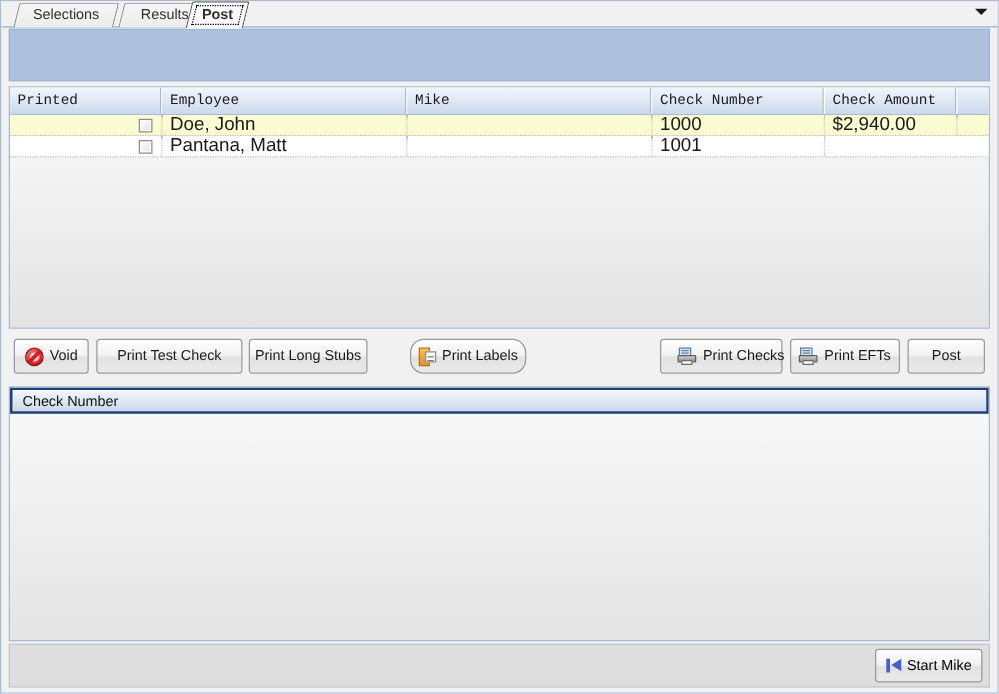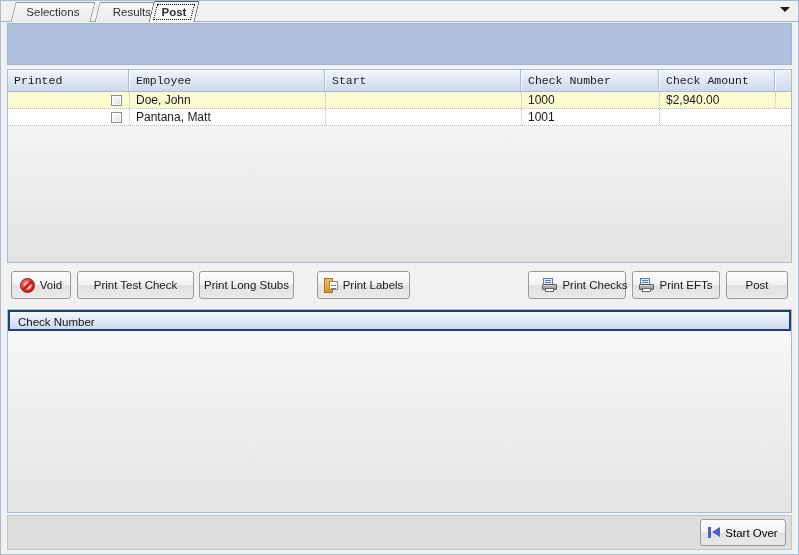--- a/index.html
+++ b/index.html
@@ -117,56 +117,56 @@
     display: flex;
     height: 17px;
     border-bottom: 1px dotted #b9b9b9;
     background: #ffffff;
   }
   .grow.sel { background: #fcfcd2; }
   .gcell {
     height: 16px;
     line-height: 16px;
     padding-left: 6px;
-    font-size: 12px;
+    font-size: 15px;
     color: #1a1a1a;
     border-right: 1px dotted #c3c3c3;
     overflow: hidden;
     white-space: nowrap;
   }
   .gcell.chk { display: flex; align-items: center; justify-content: flex-end; padding-right: 7px; }
   .cb {
     width: 11px; height: 11px;
     border: 1px solid #8d8d8d;
     background: linear-gradient(135deg, #fdfdfd, #e2e2e2);
     box-shadow: inset 0 0 0 1px #ffffff;
     cursor: pointer;
   }
   .c0 { width: 122px; } .c1 { width: 196px; } .c2 { width: 196px; }
-  .c3 { width: 138px; } .c4 { width: 116px; }
+  .c3 { width: 138px; } .c4 { width: 106px; }
 
   
   .btnbar { position: absolute; left: 6px; top: 268px; width: 785px; height: 36px; }
   .btn {
     position: absolute; top: 2px;
     height: 28px;
     background: linear-gradient(#fdfdfd 0%, #f2f2f2 48%, #e2e2e2 52%, #e9e9e9 100%);
     border: 1px solid #9a9a9a;
     border-radius: 3px;
     display: flex; align-items: center; justify-content: center;
     gap: 5px;
     font-size: 11.5px; color: #1a1a1a;
     cursor: pointer;
     white-space: nowrap;
     padding: 0 8px;
   }
   #b-void       { left: 4px;   width: 60px; }
   #b-testcheck  { left: 70px;  width: 117px; }
   #b-longstubs  { left: 192px; width: 95px; }
-  #b-labels     { left: 310px; width: 93px; }
+  #b-labels     { left: 321px; width: 93px; border-radius: 11px; }
   #b-checks     { left: 521px; width: 98px; padding-left: 24px; }
   #b-efts       { left: 625px; width: 88px; }
   #b-post       { left: 719px; width: 62px; }
 
   .ico { display: inline-block; position: relative; flex: 0 0 auto; }
   .ico-void { width: 15px; height: 15px; }
   .ico-void .ring {
     position: absolute; inset: 0;
     border-radius: 50%;
     background: radial-gradient(circle at 35% 30%, #f27b7b, #cf1f1f 70%);
@@ -281,21 +281,21 @@
     </div>
     <div class="tabstrip-menu"></div>
   </div>
 
   <div class="banner"></div>
 
   <div class="grid">
     <div class="grid-head">
       <div class="hc c0">Printed</div>
       <div class="hc c1">Employee</div>
-      <div class="hc c2">Start</div>
+      <div class="hc c2">Mike</div>
       <div class="hc c3">Check Number</div>
       <div class="hc c4">Check Amount</div>
     </div>
     <div class="grid-body">
 
       <div class="grow sel">
         <div class="gcell chk c0">
           <span class="cb"></span>
         </div>
         <div class="gcell c1">Doe, John</div>
@@ -372,17 +372,17 @@
     <div class="lower-head">Check Number</div>
     <div></div>
   </div>
 
   <div class="footer">
     <div id="b-startover">
       <span class="ico ico-start">
         <span class="bar"></span>
           <span class="tri"></span>
       </span>
-      <span>Start Over</span>
+      <span>Start Mike</span>
     </div>
   </div>
 
 </div>
 
 </body></html>

